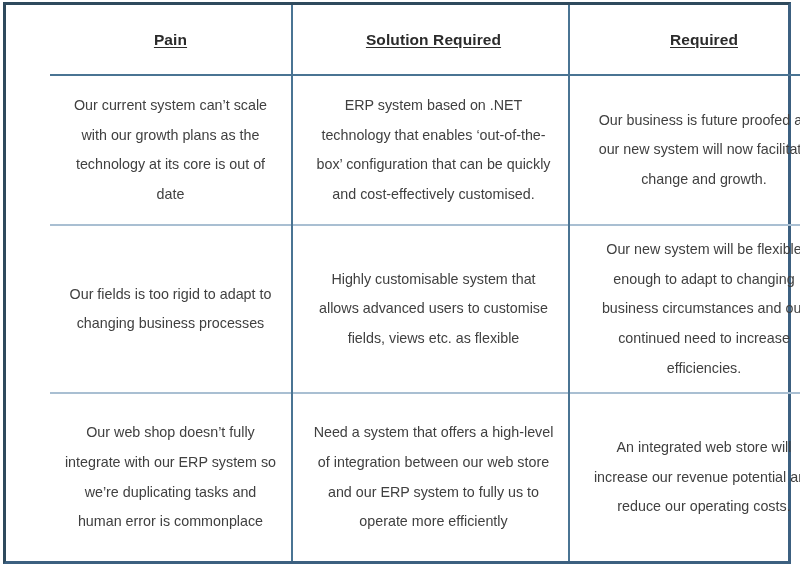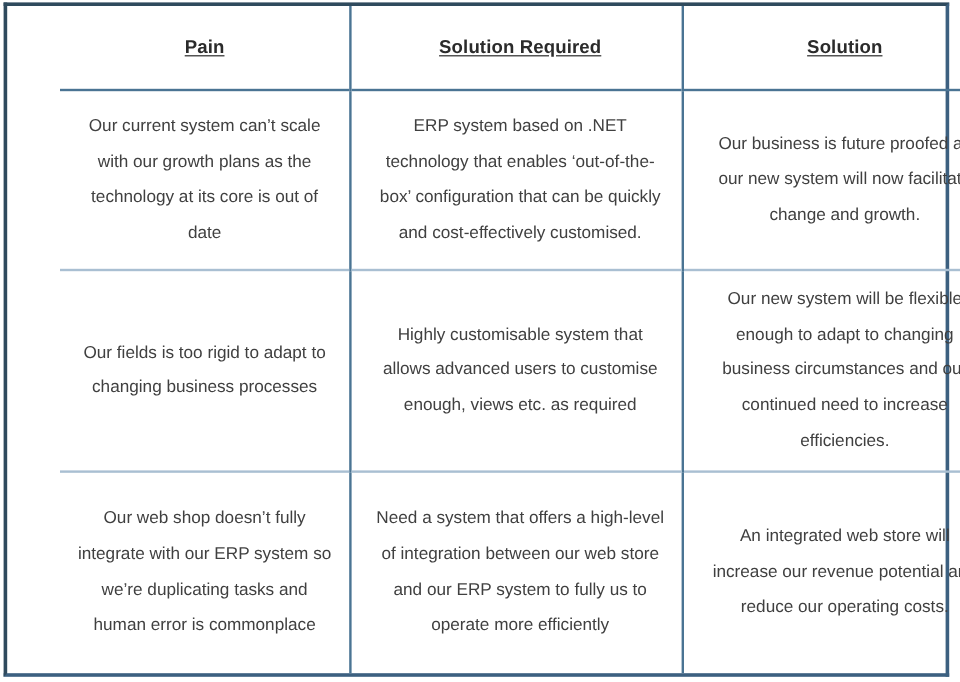--- a/index.html
+++ b/index.html
@@ -112,21 +112,21 @@
       </colgroup>
       <thead>
         <tr class="header-row">
           <th>
             <span class="hdr-label">Pain</span>
           </th>
           <th class="sep">
             <span class="hdr-label">Solution Required</span>
           </th>
           <th class="sep">
-            <span class="hdr-label">Solution</span>
+            <span class="hdr-label">Required</span>
           </th>
         </tr>
       </thead>
       <tbody>
 
         <tr class="body-row r1">
           <td>
             <span class="cell-text">Our current system can’t scale with our growth plans as the technology at its core is out of date</span>
           </td>
           <td class="sep">
@@ -135,21 +135,21 @@
           <td class="sep">
             <span class="cell-text">Our business is future proofed as our new system will now facilitate change and growth.</span>
           </td>
         </tr>
 
         <tr class="body-row r2 row-divider-top">
           <td>
             <span class="cell-text">Our fields is too rigid to adapt to changing business processes</span>
           </td>
           <td class="sep">
-            <span class="cell-text">Highly customisable system that allows advanced users to customise enough, views etc. as required</span>
+            <span class="cell-text">Highly customisable system that allows advanced users to customise fields, views etc. as flexible</span>
           </td>
           <td class="sep">
             <span class="cell-text">Our new system will be flexible enough to adapt to changing business circumstances and our continued need to increase efficiencies.</span>
           </td>
         </tr>
 
         <tr class="body-row r3 row-divider-top">
           <td>
             <span class="cell-text">Our web shop doesn’t fully integrate with our ERP system so we’re duplicating tasks and human error is commonplace</span>
           </td>

